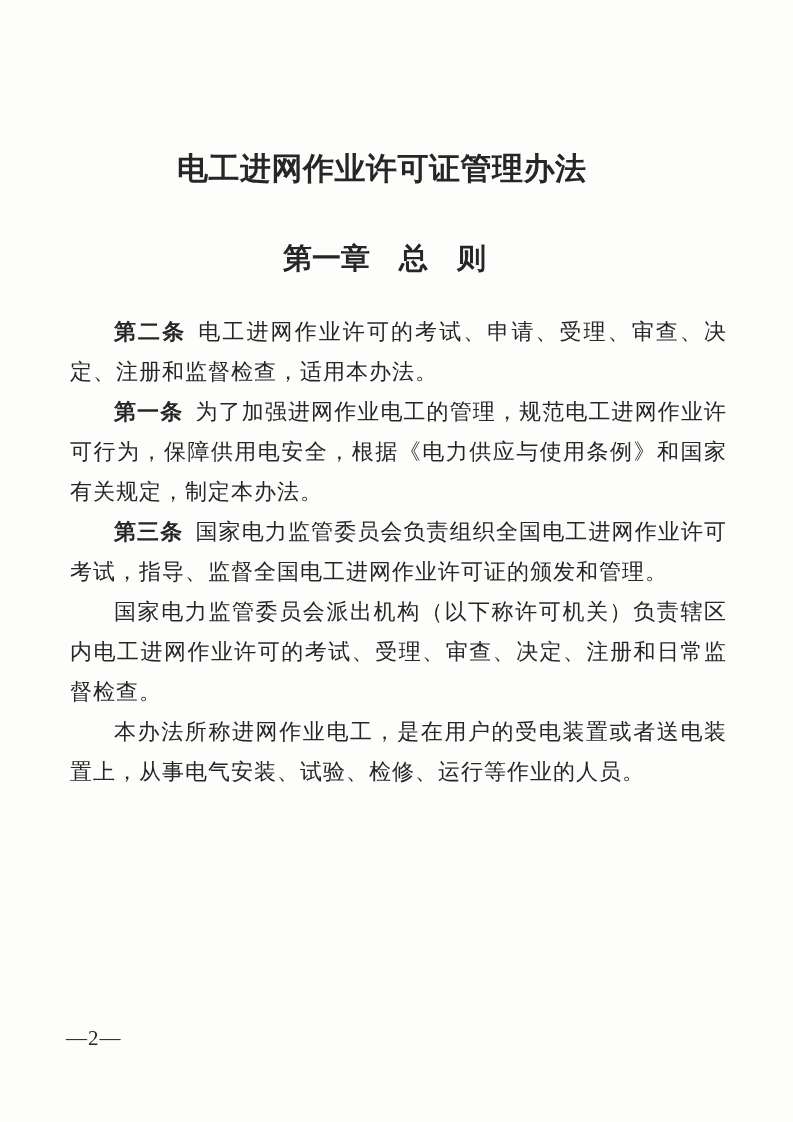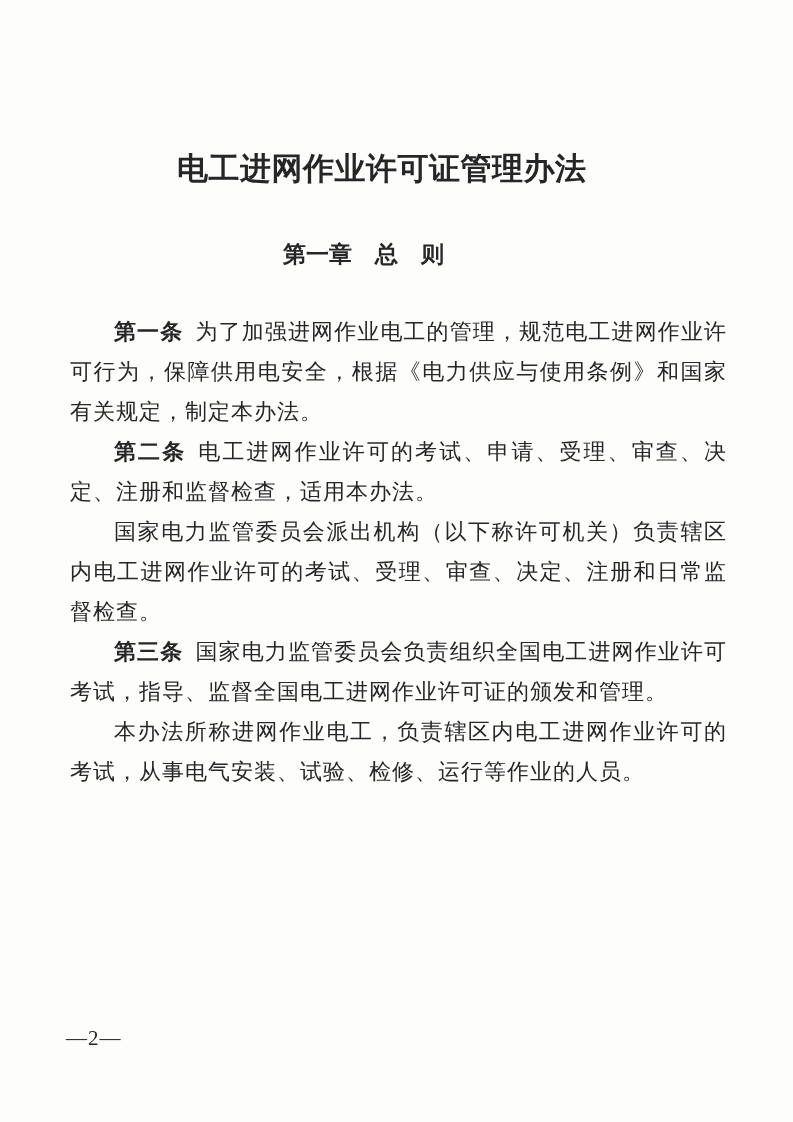--- a/index.html
+++ b/index.html
@@ -34,21 +34,21 @@
     font-size: 31px;
     font-weight: 700;
     letter-spacing: 0.5px;
     white-space: nowrap;
   }
   .chapter-heading {
     position: absolute;
     top: 239px;
     left: 283px;
     margin: 0;
-    font-size: 23px;
+    font-size: 29px;
     font-weight: 700;
     white-space: nowrap;
   }
   .body-text {
     position: absolute;
     top: 312px;
     left: 70px;
     width: 657px;
     font-size: 22px;
     line-height: 40px;
@@ -74,24 +74,24 @@
 </head>
 <body>
 
 <div class="document-page">
 
   <h1 class="doc-title">电工进网作业许可证管理办法</h1>
 
   <h2 class="chapter-heading">第一章　总　则</h2>
 
   <div class="body-text" id="paragraphs">
+      <p class="para"><b class="article-no">第二条</b><span>电工进网作业许可的考试、申请、受理、审查、决定、注册和监督检查，适用本办法。</span></p>
       <p class="para"><b class="article-no">第一条</b><span>为了加强进网作业电工的管理，规范电工进网作业许可行为，保障供用电安全，根据《电力供应与使用条例》和国家有关规定，制定本办法。</span></p>
-      <p class="para"><b class="article-no">第二条</b><span>电工进网作业许可的考试、申请、受理、审查、决定、注册和监督检查，适用本办法。</span></p>
+      <p class="para"><b class="article-no">第三条</b><span>国家电力监管委员会负责组织全国电工进网作业许可考试，指导、监督全国电工进网作业许可证的颁发和管理。</span></p>
       <p class="para"><span>国家电力监管委员会派出机构（以下称许可机关）负责辖区内电工进网作业许可的考试、受理、审查、决定、注册和日常监督检查。</span></p>
-      <p class="para"><b class="article-no">第三条</b><span>国家电力监管委员会负责组织全国电工进网作业许可考试，指导、监督全国电工进网作业许可证的颁发和管理。</span></p>
-      <p class="para"><span>本办法所称进网作业电工，负责辖区内电工进网作业许可的考试，从事电气安装、试验、检修、运行等作业的人员。</span></p>
+      <p class="para"><span>本办法所称进网作业电工，是在用户的受电装置或者送电装置上，从事电气安装、试验、检修、运行等作业的人员。</span></p>
     </div>
 
   <div class="page-number">—2—</div>
 
   <div class="scan-edge"></div>
 
 </div>
 
 </body></html>

